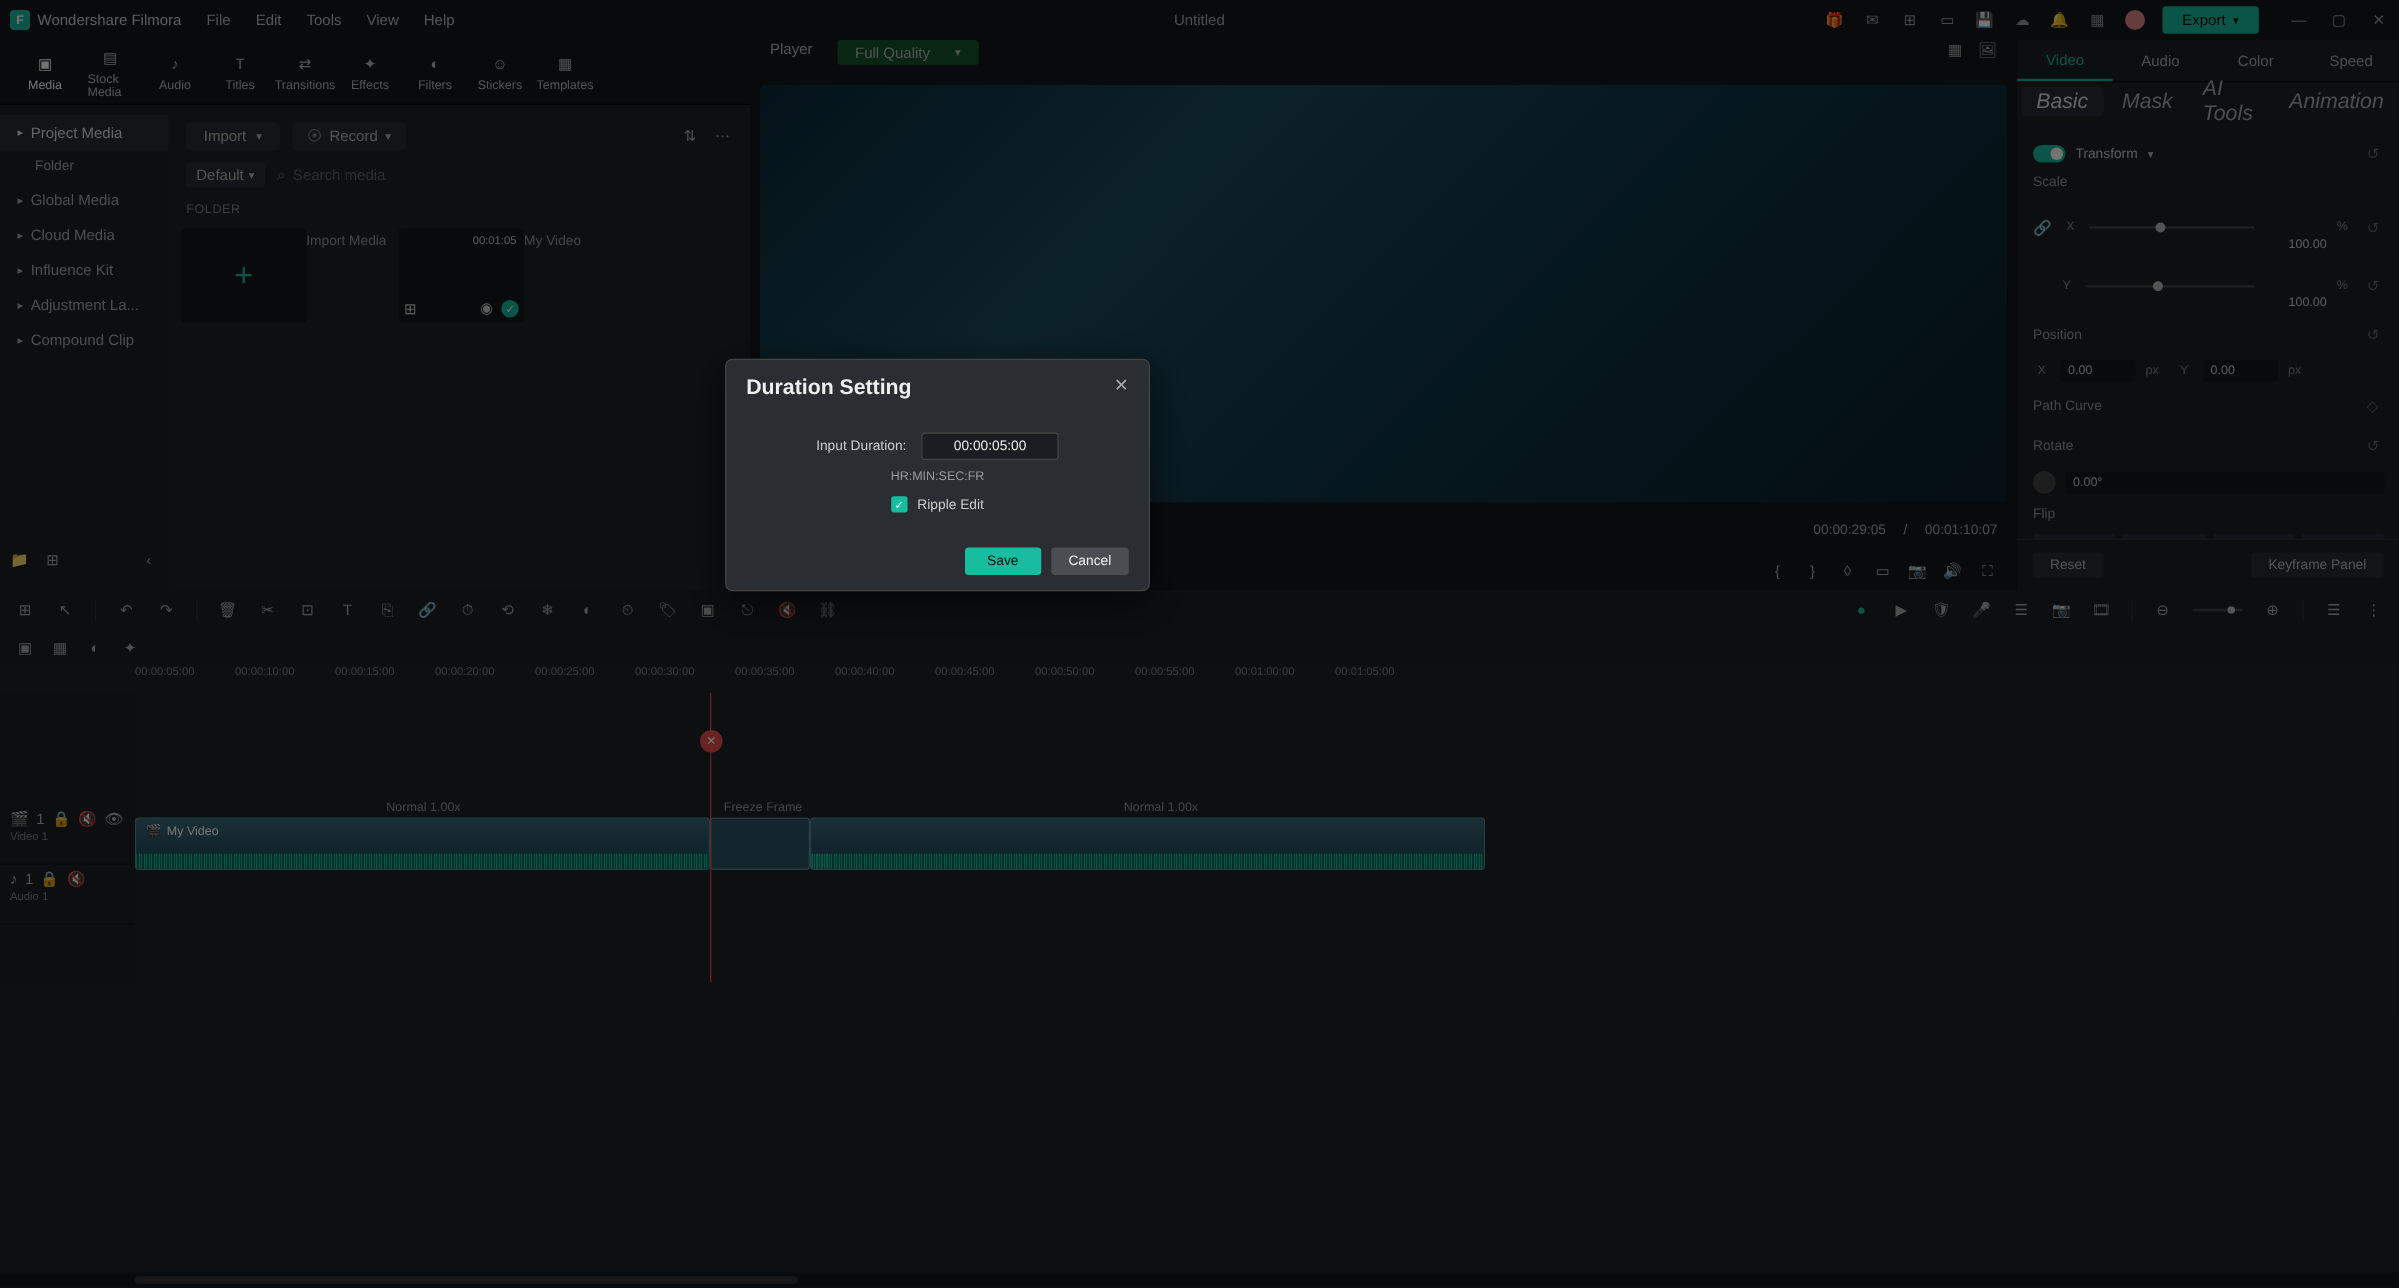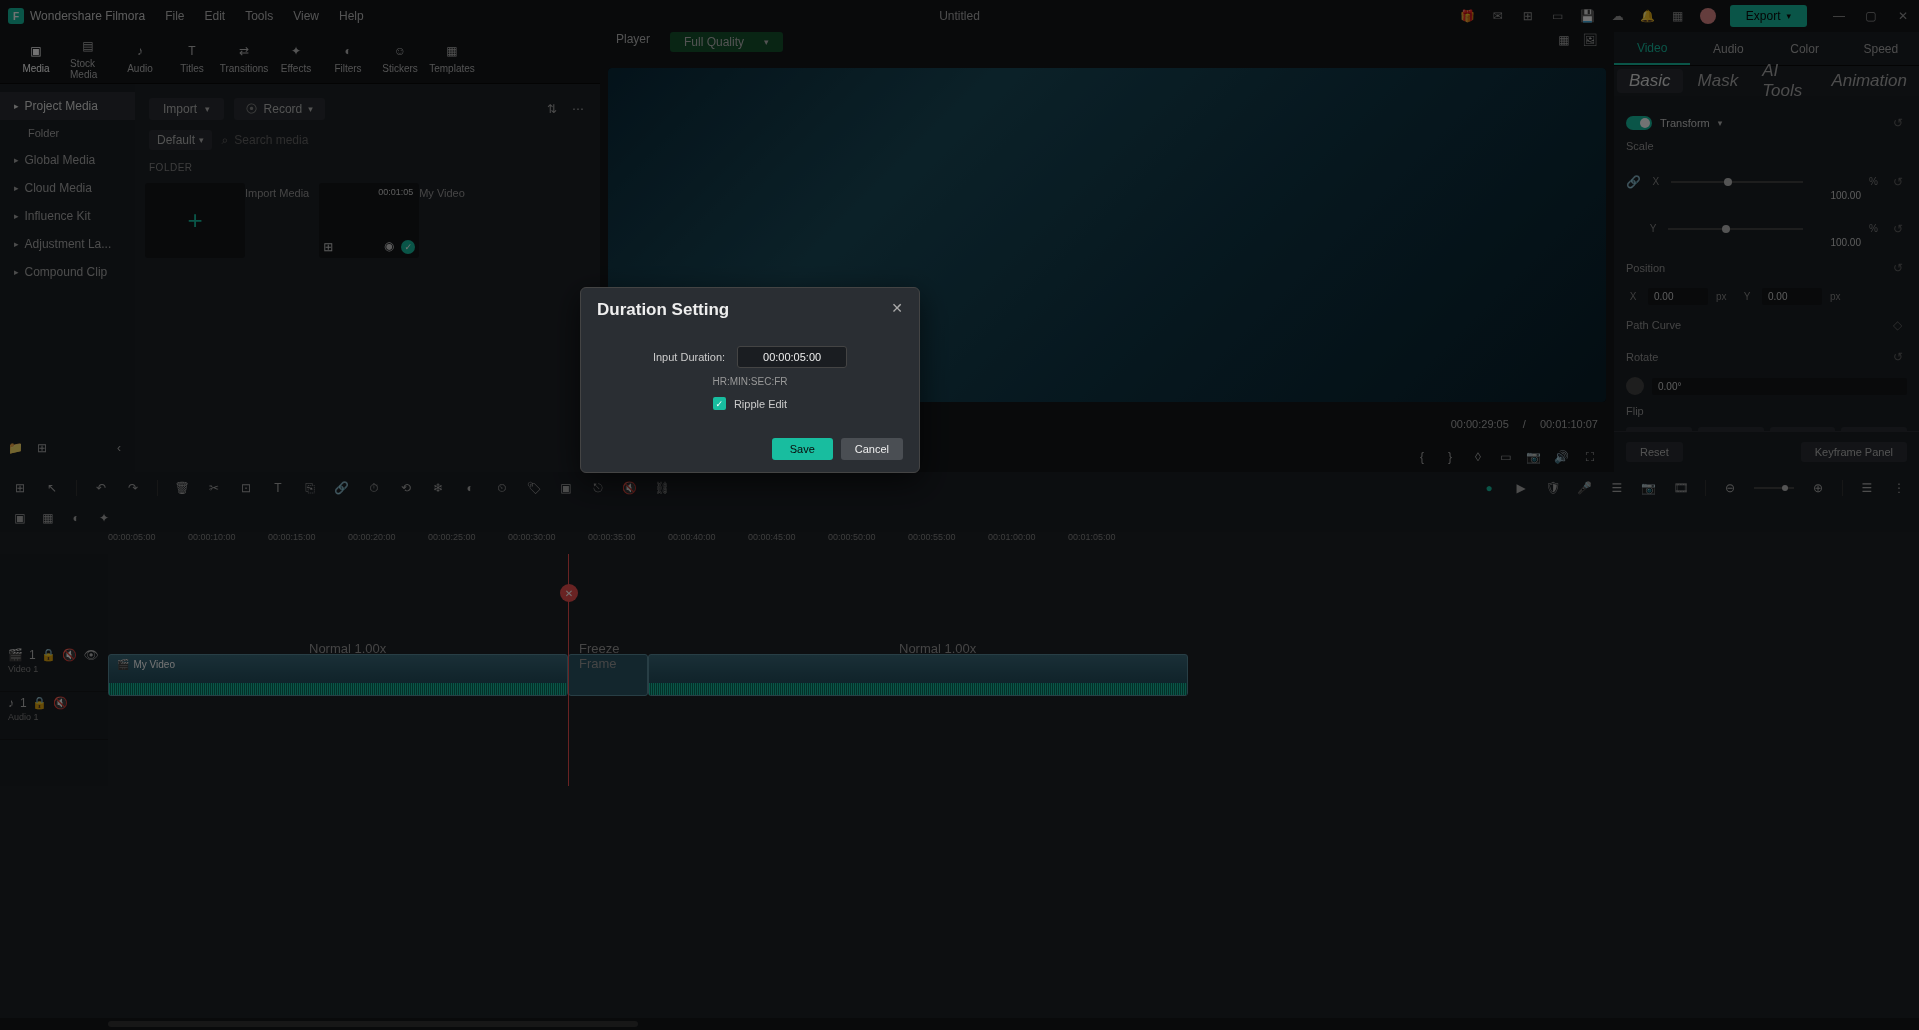--- a/index.html
+++ b/index.html
@@ -107,21 +107,21 @@
 .track-headers { width:108px; background:#1b1f24;}
 .track-header { height:48px; border-bottom:1px solid #14171a; padding:4px 8px; display:flex; flex-direction:column; gap:2px;}
 .track-hdr-row { display:flex; gap:6px; align-items:center;}
 .track-label { font-size:9px; color:#888;}
 .track-content { flex:1; position:relative; overflow:hidden;}
 .playhead { position:absolute; top:0; bottom:0; width:1px; background:#E84F4F; left:460px; z-index:5;}
 .marker-pin { position:absolute; top:30px; left:452px; width:18px; height:18px; background:#E84F4F; border-radius:50%; z-index:5; display:flex; align-items:center; justify-content:center; color:#fff; font-size:10px;}
 .clip { position:absolute; height:42px; top:100px; background:linear-gradient(180deg, #3a6a7a 0%, #2a5565 50%, #1a4555 100%); border-radius:3px; border:1px solid #5a8a9a;}
 .clip-audio { position:absolute; height:12px; bottom:0; left:0; right:0; background: repeating-linear-gradient(90deg, #18BD9F 0, #18BD9F 1px, #0a6a5a 1px, #0a6a5a 2px);}
 .clip-label { position:absolute; top:4px; left:8px; font-size:10px; color:#fff; display:flex; align-items:center; gap:4px;}
-.clip-toplabel { position:absolute; top:-14px; font-size:13px; color:#999;}
+.clip-toplabel { position:absolute; top:-14px; font-size:10px; color:#999;}
 .timeline-scrollbar { height:12px; background:#14171a; display:flex; align-items:center; padding:0 108px;}
 .scroll-thumb { width:530px; height:6px; background:#333; border-radius:3px;}
 
 
 .modal-overlay { position: fixed; inset: 0; background: rgba(0,0,0,0.55); z-index: 100; }
 .modal { position: fixed; left: 580px; top: 287px; width: 340px; background: #2a2e33; border: 1px solid #444; border-radius: 6px; z-index: 101; box-shadow: 0 8px 30px rgba(0,0,0,0.6);}
 .modal-header { display:flex; justify-content:space-between; padding: 12px 16px;}
 .modal-title { font-weight: 600; font-size: 17px; color: #eee;}
 .modal-close { color:#aaa; cursor:pointer; font-size:14px;}
 .modal-body { padding: 10px 24px 16px;}

